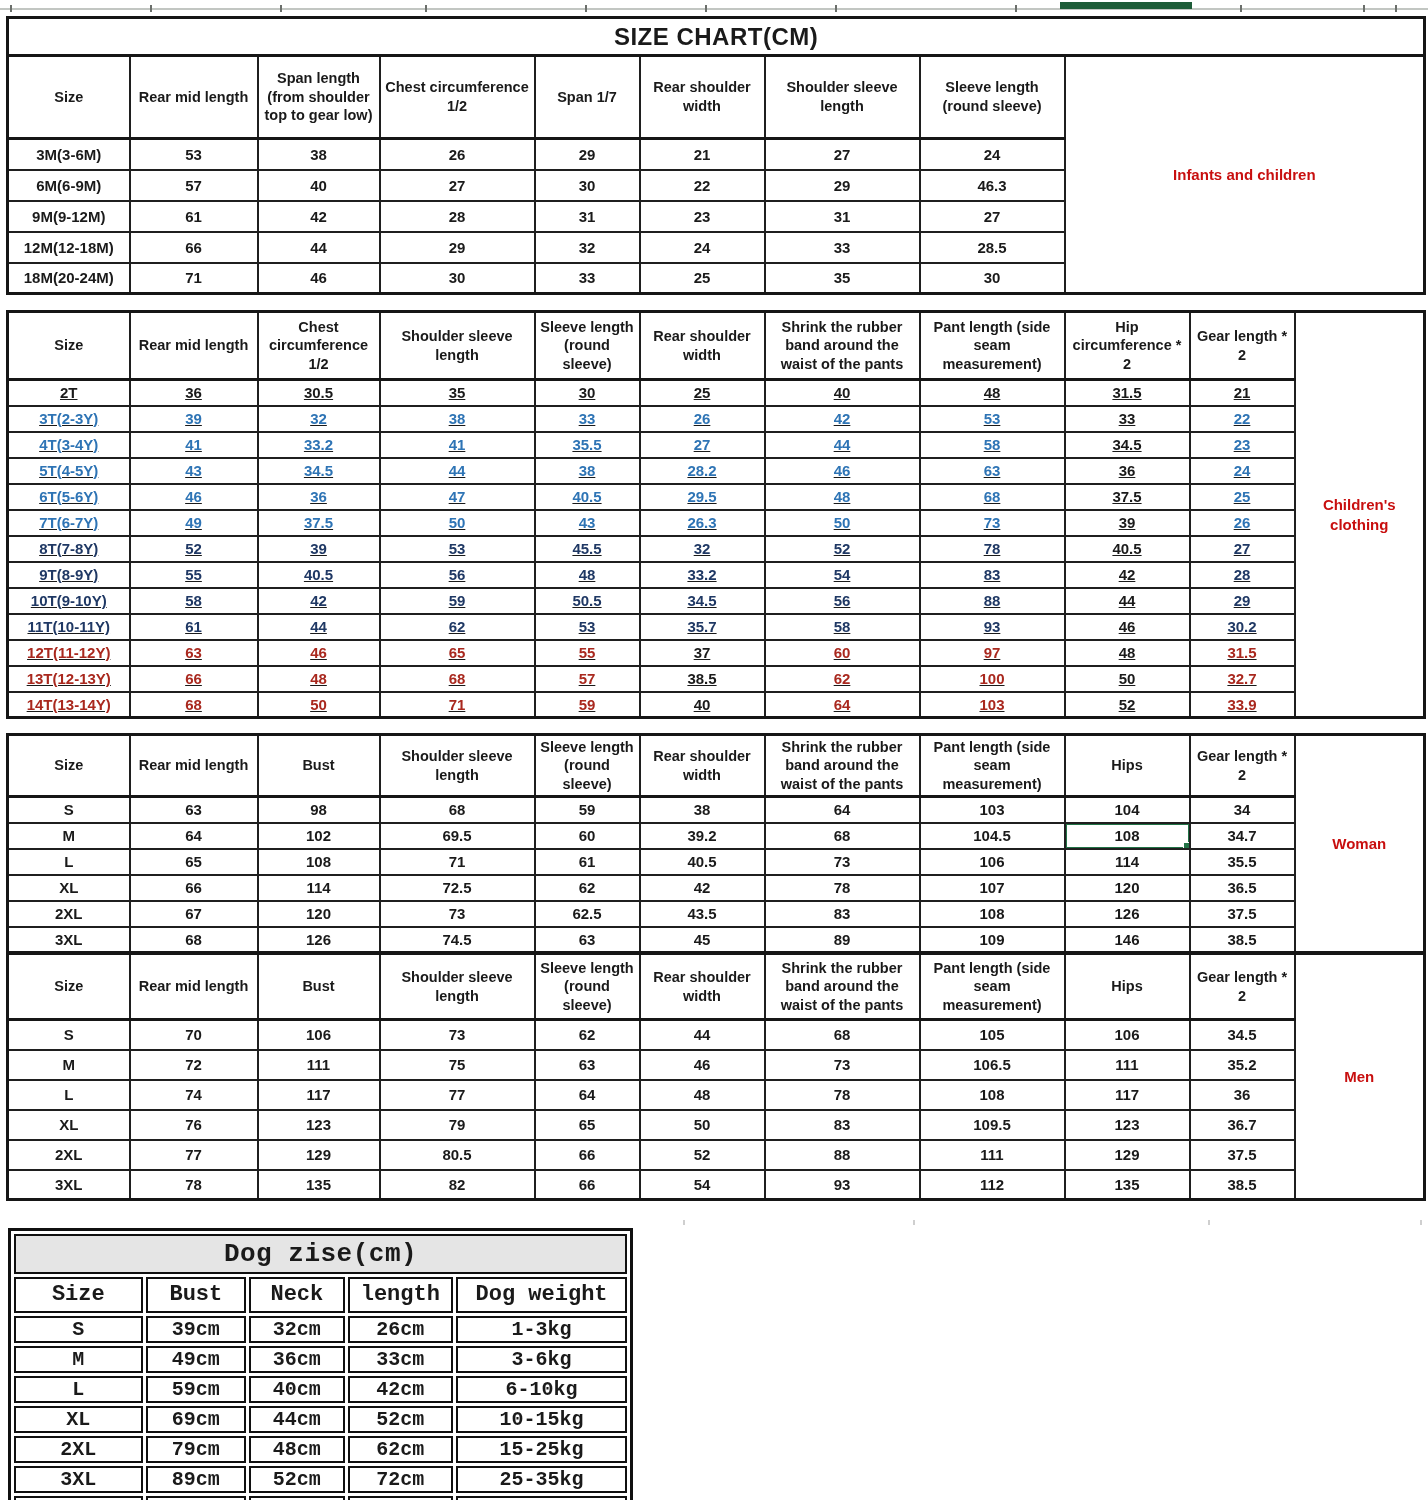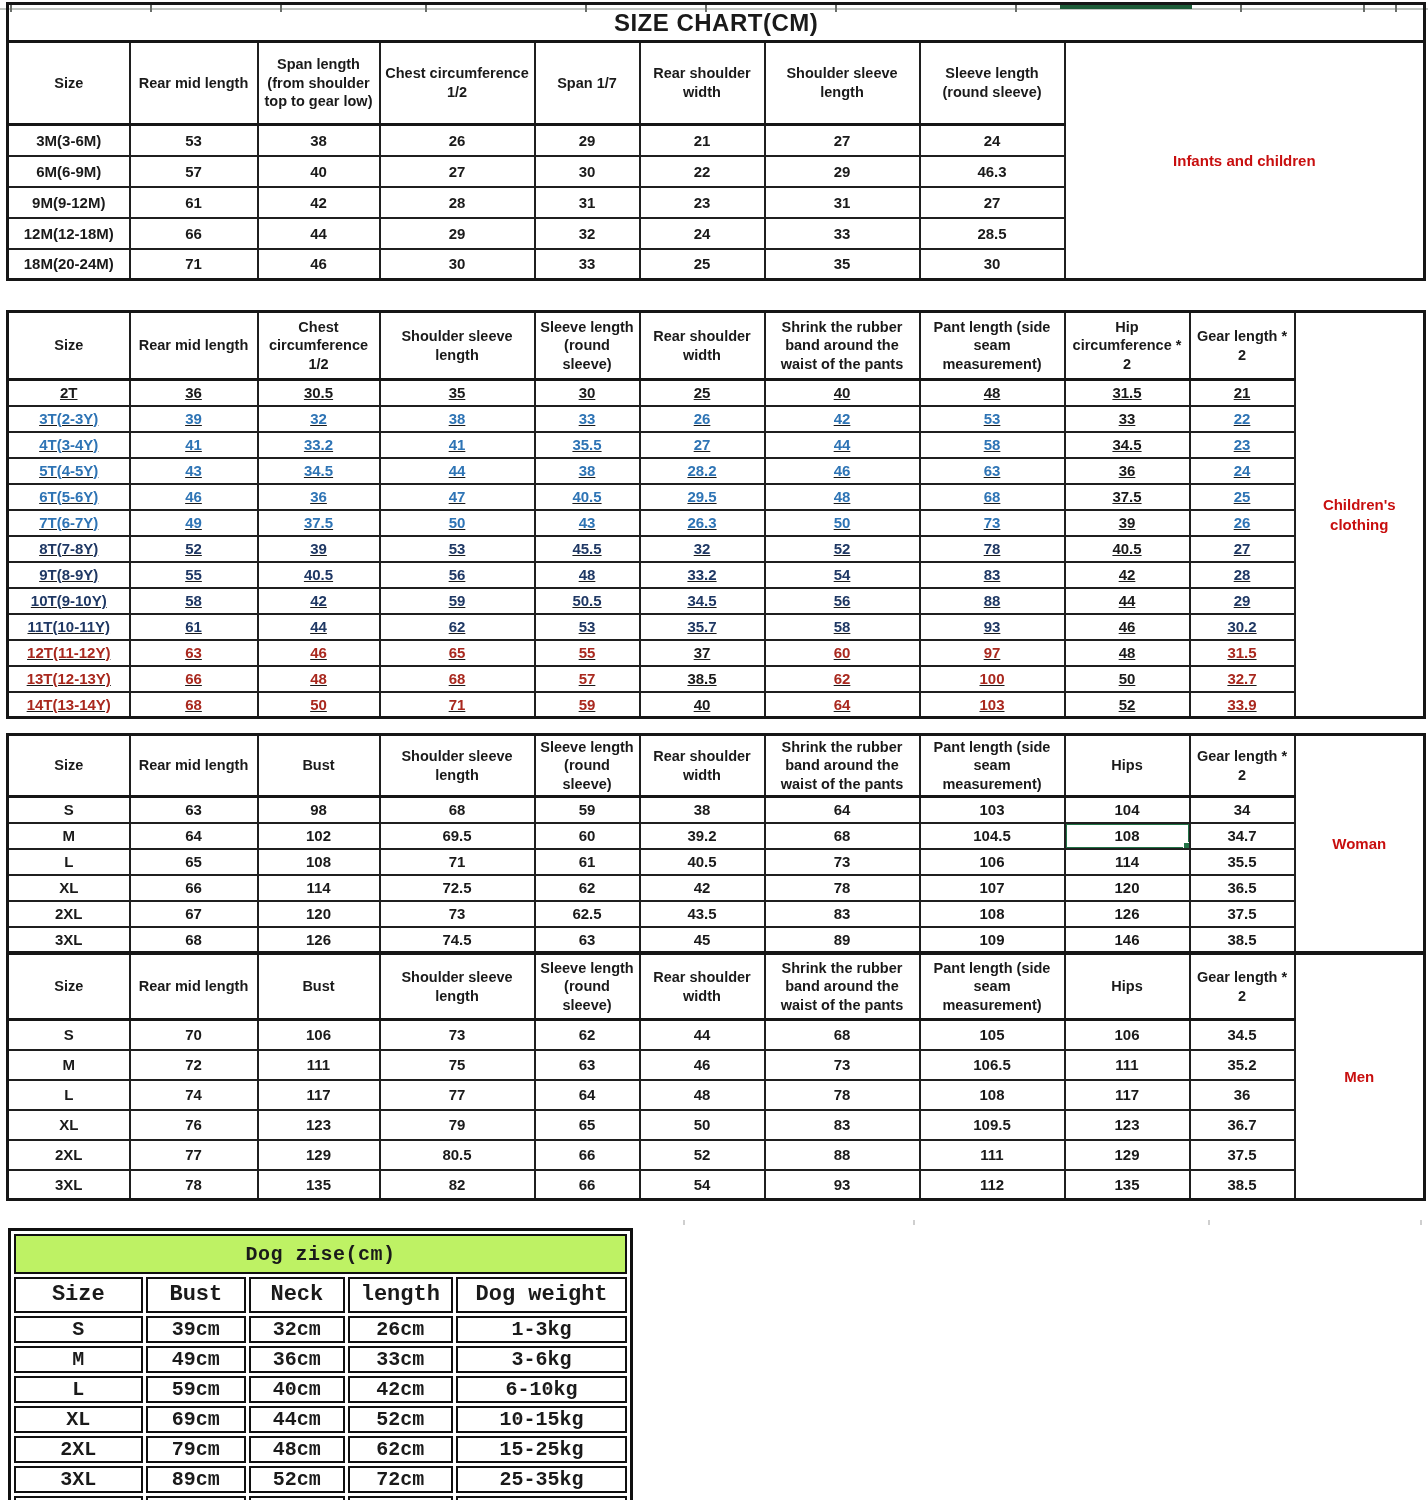--- a/index.html
+++ b/index.html
@@ -44,21 +44,21 @@
   
   .selected::before{content:"";position:absolute;inset:-1px;border:2px solid var(--c-green);pointer-events:none;}
   .selected::after{content:"";position:absolute;right:-3px;bottom:-3px;width:7px;height:7px;
                    background:var(--c-green);border:1px solid #fff;pointer-events:none;}
 
   
   #sec-dog table{border-collapse:separate;border-spacing:3px;border:3px solid #101010;
                  font-family:"Liberation Mono",monospace;background:#fff;}
   #sec-dog td,#sec-dog th{border:2.5px solid #101010;font-weight:bold;font-size:20px;
                           text-align:center;vertical-align:middle;padding:0 2px;}
-  #sec-dog .title{font-size:20px;background:#bef264;border-bottom:2.5px solid #101010;height:36px;}
+  #sec-dog .title{font-size:26px;background:#e5e5e5;border-bottom:2.5px solid #101010;height:36px;}
   #sec-dog th{font-size:22px;height:32px;}
   #sec-dog tr.data-row{height:25px;}
   #sec-dog tr.data-row:last-child{height:42px;}
 
   
   #bottom-ticks i{position:absolute;top:1220px;width:2px;height:5px;background:#cfcfcf;}
 </style>
 </head>
 <body>
 
@@ -71,21 +71,21 @@
     <i style="left:585px"></i>
     <i style="left:705px"></i>
   <i style="left:835px"></i>
     <i style="left:1015px"></i>
     <i style="left:1240px"></i>
   <i style="left:1363px"></i>
     <i style="left:1395px"></i>
   <span class="green-bar" style="left:1060px;width:132px"></span>
 </div>
 
-<div class="sec" id="sec-infants" style="left:6px;top:2px;width:1417px">
+<div class="sec" id="sec-infants" style="left:6px;top:16px;width:1417px">
   <table>
     <colgroup>
         <col style="width:122px">
         <col style="width:128px">
         <col style="width:122px">
       <col style="width:155px">
         <col style="width:105px">
         <col style="width:125px">
       <col style="width:155px">
         <col style="width:145px">

